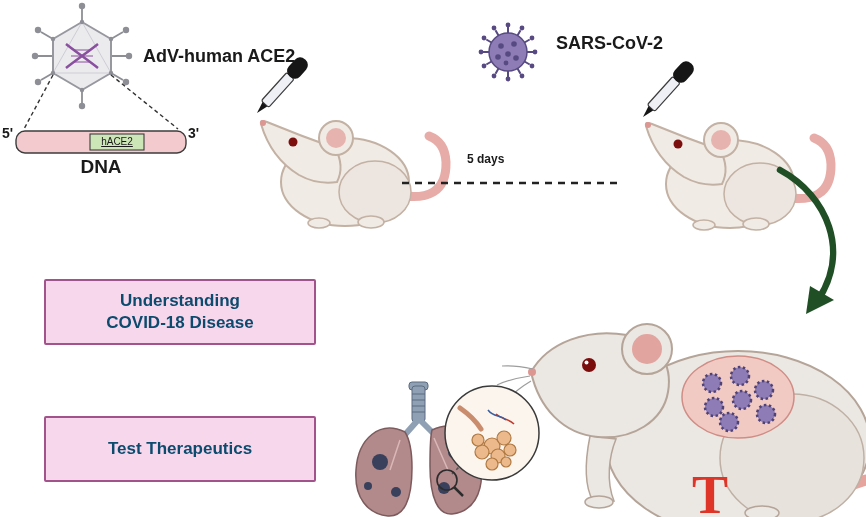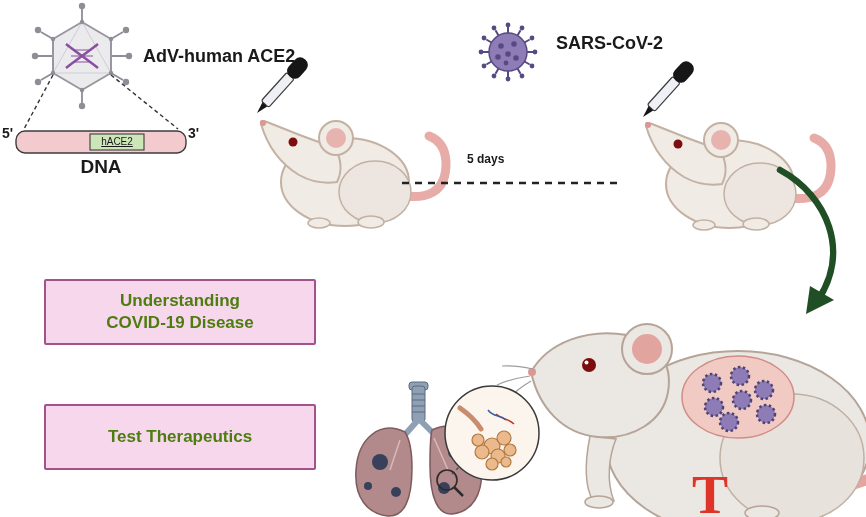--- a/index.html
+++ b/index.html
@@ -10,21 +10,21 @@
   .canvas svg.art { position:absolute; left:0; top:0; }
   .lbl {
     position:absolute; color:#1a1a1a; font-weight:bold; white-space:nowrap;
     line-height:1.1;
   }
   .lbl.small { font-weight:normal;text-decoration:underline; }
   .goal-box {
     position:absolute; width:268px; height:62px;
     background:#f7d7eb; border:2px solid #a2538c; border-radius:2px;
     display:flex; flex-direction:column; justify-content:center; align-items:center;
-    font-weight:bold; font-size:17px; color:#4d7c0f; line-height:1.32; text-align:center;
+    font-weight:bold; font-size:17px; color:#0c4a6e; line-height:1.32; text-align:center;
   }
   .inhibitor-t {
     position:absolute; left:692px; top:468px; line-height:1;
     font-family:"Liberation Serif", serif; font-weight:bold;
     font-size:54px; color:#df3428;
   }
 </style>
 </head>
 <body>
 
@@ -202,21 +202,21 @@
   <div class="lbl" style="left:2px;top:126px;font-size:14px">5'</div>
 
   <div class="lbl" style="left:188px;top:126px;font-size:14px">3'</div>
 
   <div class="lbl small" style="left:90px;top:136px;width:54px;text-align:center;font-size:10px">hACE2</div>
 
   <div class="lbl" style="left:66px;top:157px;width:70px;text-align:center;font-size:19px">DNA</div>
 
   <div class="goal-box" style="left:44px;top:279px">
     <span>Understanding</span>
-    <span>COVID-19 Disease</span>
+    <span>COVID-18 Disease</span>
   </div>
 
-  <div class="goal-box" style="left:44px;top:404px">
+  <div class="goal-box" style="left:44px;top:416px">
     <span>Test Therapeutics</span>
   </div>
 
   <div class="inhibitor-t">T</div>
 </div>
 
 </body></html>

